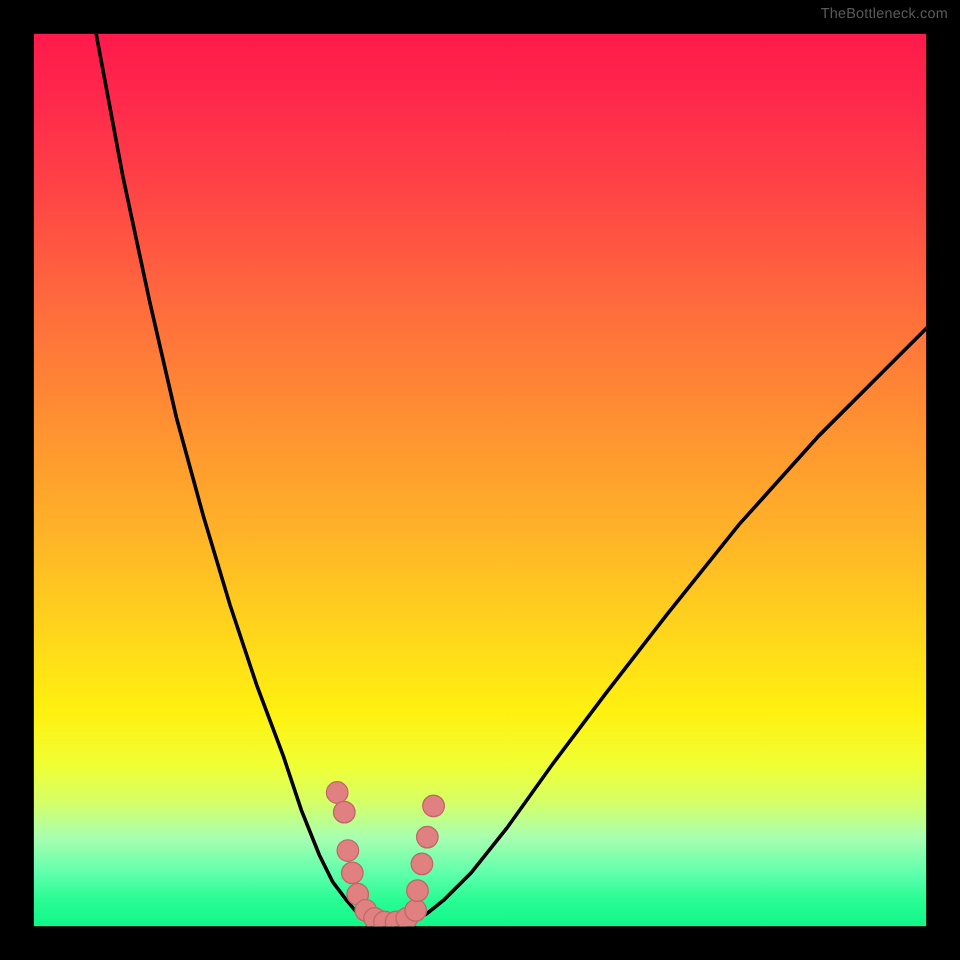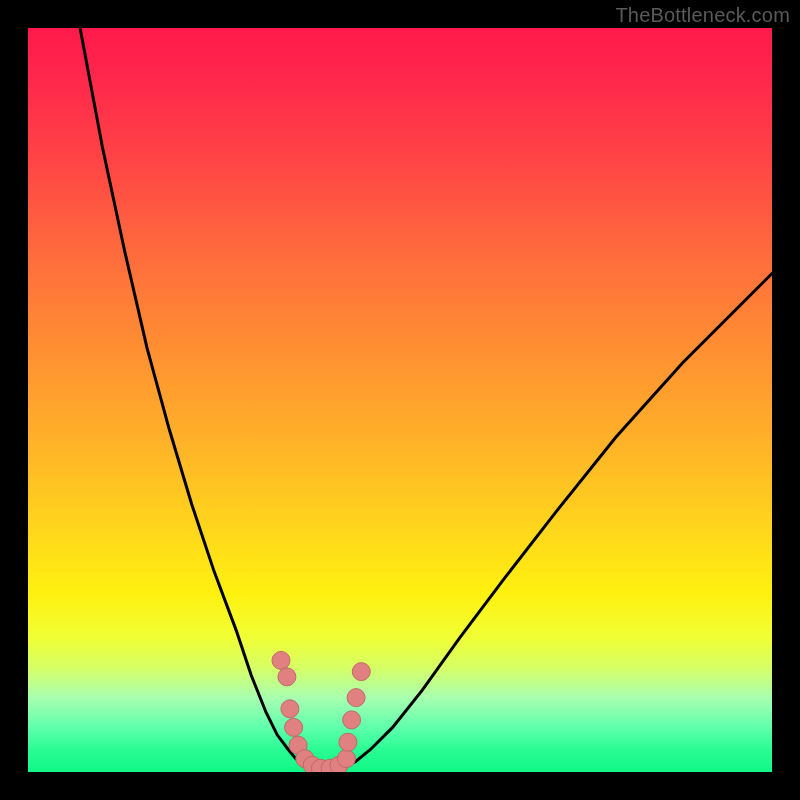--- a/index.html
+++ b/index.html
@@ -46,21 +46,21 @@
       #60ffac 94%,
       #2afc94 97%,
       #10f788 100%
     );
   }
   .watermark {
     position: absolute;
     top: 4px;
     right: 10px;
     color: #5a5a5a;
-    font-size: 20px;
+    font-size: 12px;
     font-weight: 500;
     letter-spacing: 0.2px;
     z-index: 5;
   }
   svg.curves {
     position: absolute;
     left: 0;
     top: 0;
     width: 744px;
     height: 744px;

